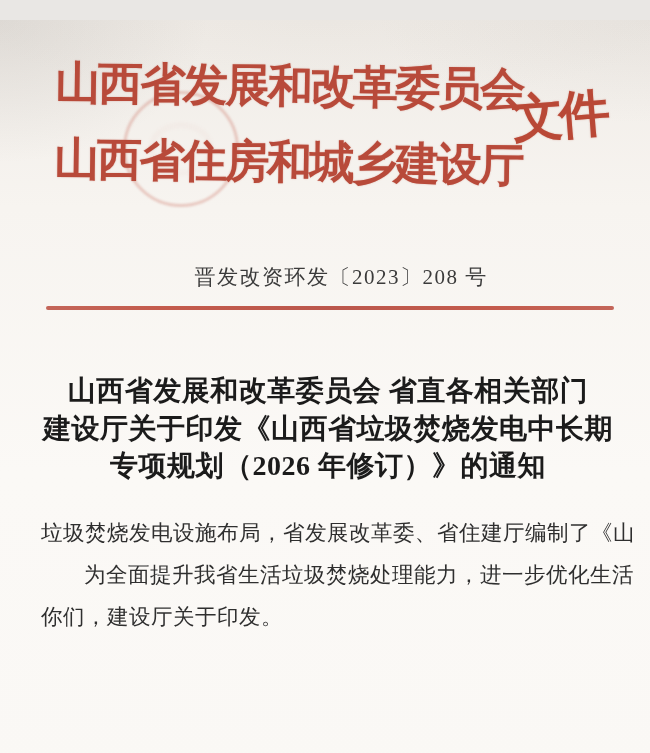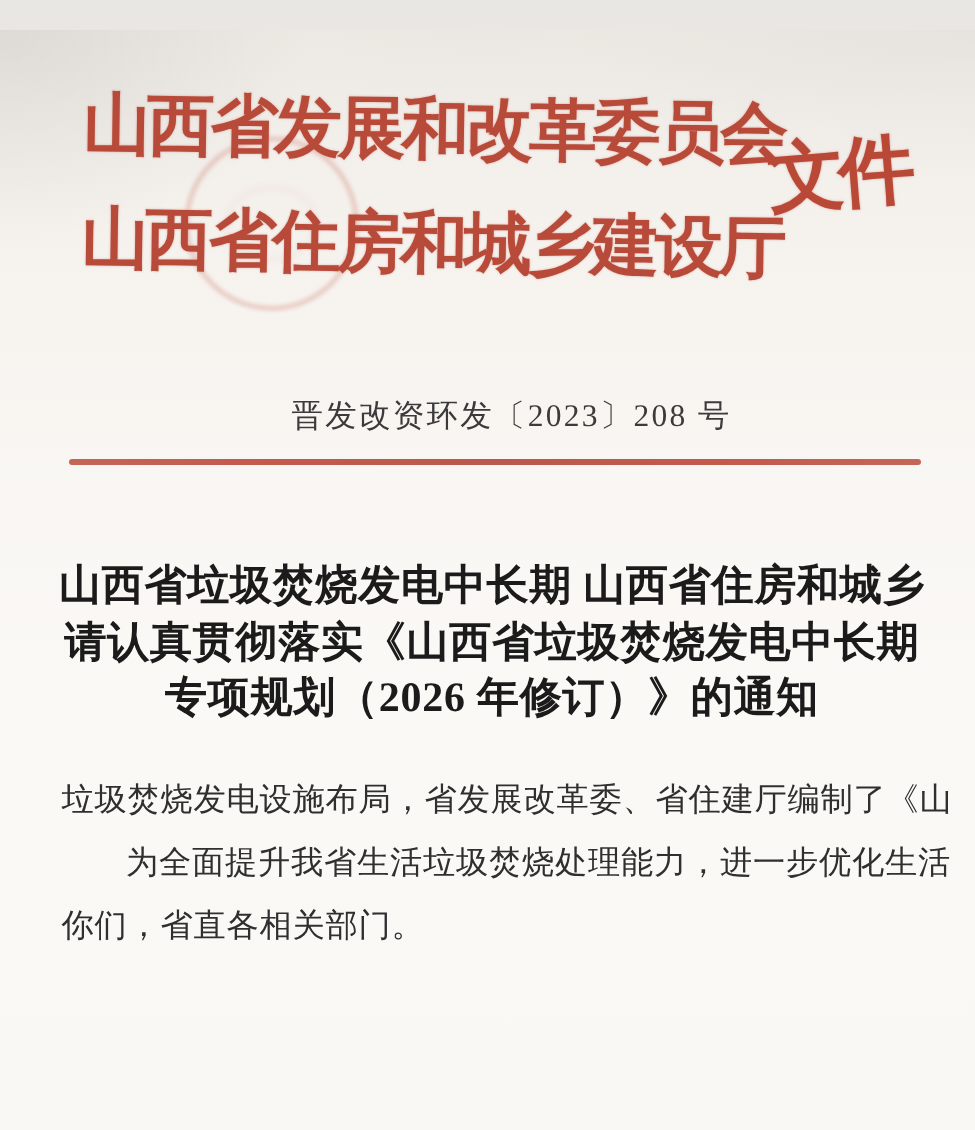--- a/index.html
+++ b/index.html
@@ -152,26 +152,26 @@
     <div>山西省住房和城乡建设厅</div>
   </div>
 
   <div class="doc-label">文件</div>
 
   <div class="doc-number">晋发改资环发〔2023〕208 号</div>
 
   <div class="red-line"></div>
 
   <div class="title">
-    <div class="title-line">山西省垃圾焚烧发电中长期 山西省住房和城乡</div>
-    <div class="title-line">请认真贯彻落实《山西省垃圾焚烧发电中长期</div>
+    <div class="title-line">山西省发展和改革委员会 省直各相关部门</div>
+    <div class="title-line">建设厅关于印发《山西省垃圾焚烧发电中长期</div>
     <div class="title-line">专项规划（2026 年修订）》的通知</div>
   </div>
 
   <div class="body-text">
     <div class="body-line">垃圾焚烧发电设施布局，省发展改革委、省住建厅编制了《山</div>
     <div class="body-line indent">为全面提升我省生活垃圾焚烧处理能力，进一步优化生活</div>
-    <div class="body-line">你们，省直各相关部门。</div>
+    <div class="body-line">你们，建设厅关于印发。</div>
   </div>
 
   <div class="page-number">— 1 —</div>
 
 </div>
 
 </body></html>

